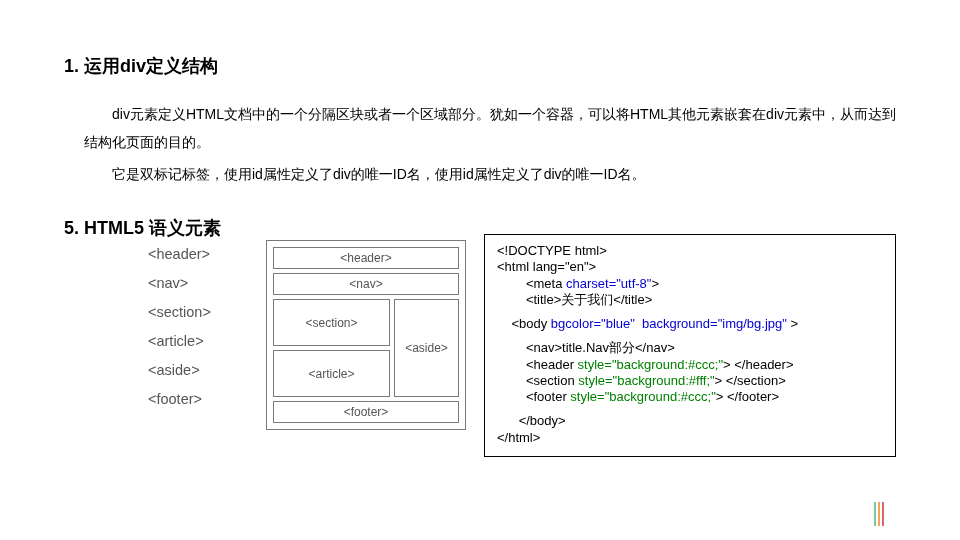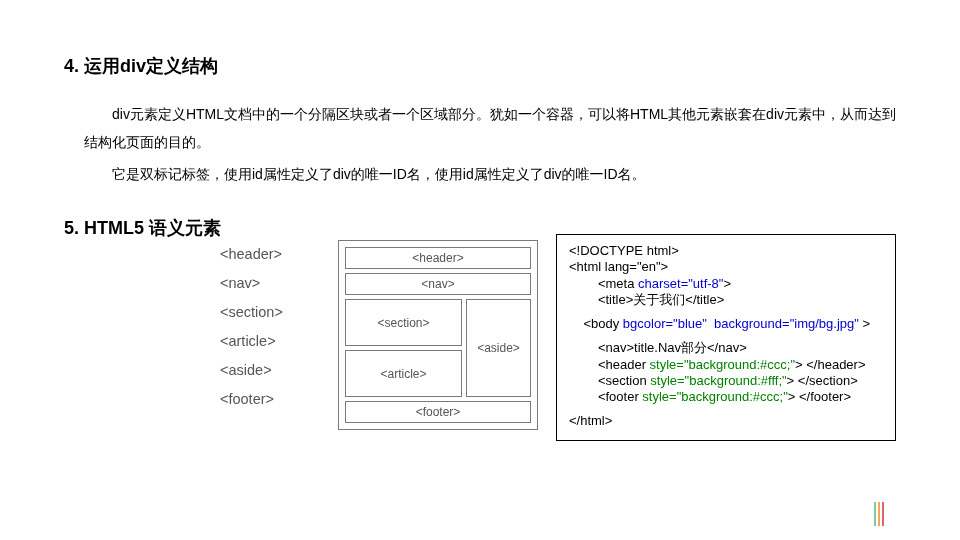--- a/index.html
+++ b/index.html
@@ -19,39 +19,39 @@
   .cols { display: flex; align-items: flex-start; gap: 18px; margin-left: 4px; justify-content: flex-end; }
   .taglist { width: 100px; font-size: 14.5px; color: #555; line-height: 2.0; }
   .taglist div { white-space: nowrap; }
   .diagram { width: 200px; height: 190px; border: 1px solid #7a7a7a; padding: 6px; font-size: 12px; color: #555; }
   .drow { border: 1px solid #7a7a7a; text-align: center; padding: 3px 0; margin-bottom: 4px; background:#fff; }
   .dsplit { display: flex; gap: 4px; height: 98px; }
   .dleft { flex: 1.3; display: flex; flex-direction: column; gap: 4px; }
   .dright { flex: 0.7; border: 1px solid #7a7a7a; display:flex; align-items:center; justify-content:center; }
   .dcell { flex: 1; border: 1px solid #7a7a7a; display:flex; align-items:center; justify-content:center; }
   .codebox {
-    width: 340px; border: 1.5px solid #000; padding: 8px 12px 10px 12px;
+    width: 412px; border: 1.5px solid #000; padding: 8px 12px 10px 12px;
     font-family: Arial, sans-serif; font-size: 13px; line-height: 1.25;
     margin-top: -6px;
   }
   .codebox div { white-space: pre; }
   .blue { color: #0000d0; }
   .green { color: #008000; }
   .pagecorner {
     position: absolute; right: 76px; bottom: 14px; width: 10px; height: 24px;
     display:flex; gap:2px;
   }
   .pagecorner span { display:block; width:3px; height:100%; }
   .pc1 { background:#7fc8a9; } .pc2 { background:#f2a65a; } .pc3 { background:#e06666; }
 </style>
 </head>
 <body>
 
 <div class="content">
-  <div class="h4">4. 运用div定义结构</div>
+  <div class="h4">1. 运用div定义结构</div>
   <div class="para indent">div元素定义HTML文档中的一个分隔区块或者一个区域部分。犹如一个容器，可以将HTML其他元素嵌套在div元素中，从而达到结构化页面的目的。</div>
   <div class="para indent">它是双标记标签，使用id属性定义了div的唯一ID名，使用id属性定义了div的唯一ID名。</div>
   <div class="h5">5. HTML5 语义元素</div>
 
   <div class="cols">
     <div class="taglist">
       <div>&lt;header&gt;</div>
       <div>&lt;nav&gt;</div>
       <div>&lt;section&gt;</div>
       <div>&lt;article&gt;</div>
@@ -78,20 +78,21 @@
       <div><span>        &lt;meta </span><span class="blue">charset="utf-8"</span><span>&gt;</span></div>
       <div>        &lt;title&gt;关于我们&lt;/title&gt;</div>
       <div style="height:8px"></div>
       <div><span>    &lt;body </span><span class="blue">bgcolor="blue"  background="img/bg.jpg"</span><span> &gt;</span></div>
       <div style="height:8px"></div>
       <div><span>        &lt;nav&gt;</span><span>title.Nav部分</span><span>&lt;/nav&gt;</span></div>
       <div><span>        &lt;header </span><span class="green">style="background:#ccc;"</span><span>&gt; &lt;/header&gt;</span></div>
       <div><span>        &lt;section </span><span class="green">style="background:#fff;"</span><span>&gt; &lt;/section&gt;</span></div>
       <div><span>        &lt;footer </span><span class="green">style="background:#ccc;"</span><span>&gt; &lt;/footer&gt;</span></div>
       <div style="height:8px"></div>
+      <div>      &lt;/body&gt;</div>
       <div>&lt;/html&gt;</div>
     </div>
   </div>
 </div>
 
 <div class="pagecorner">
   <span class="pc1"></span>
     <span class="pc2"></span>
     <span class="pc3"></span>
 </div>

